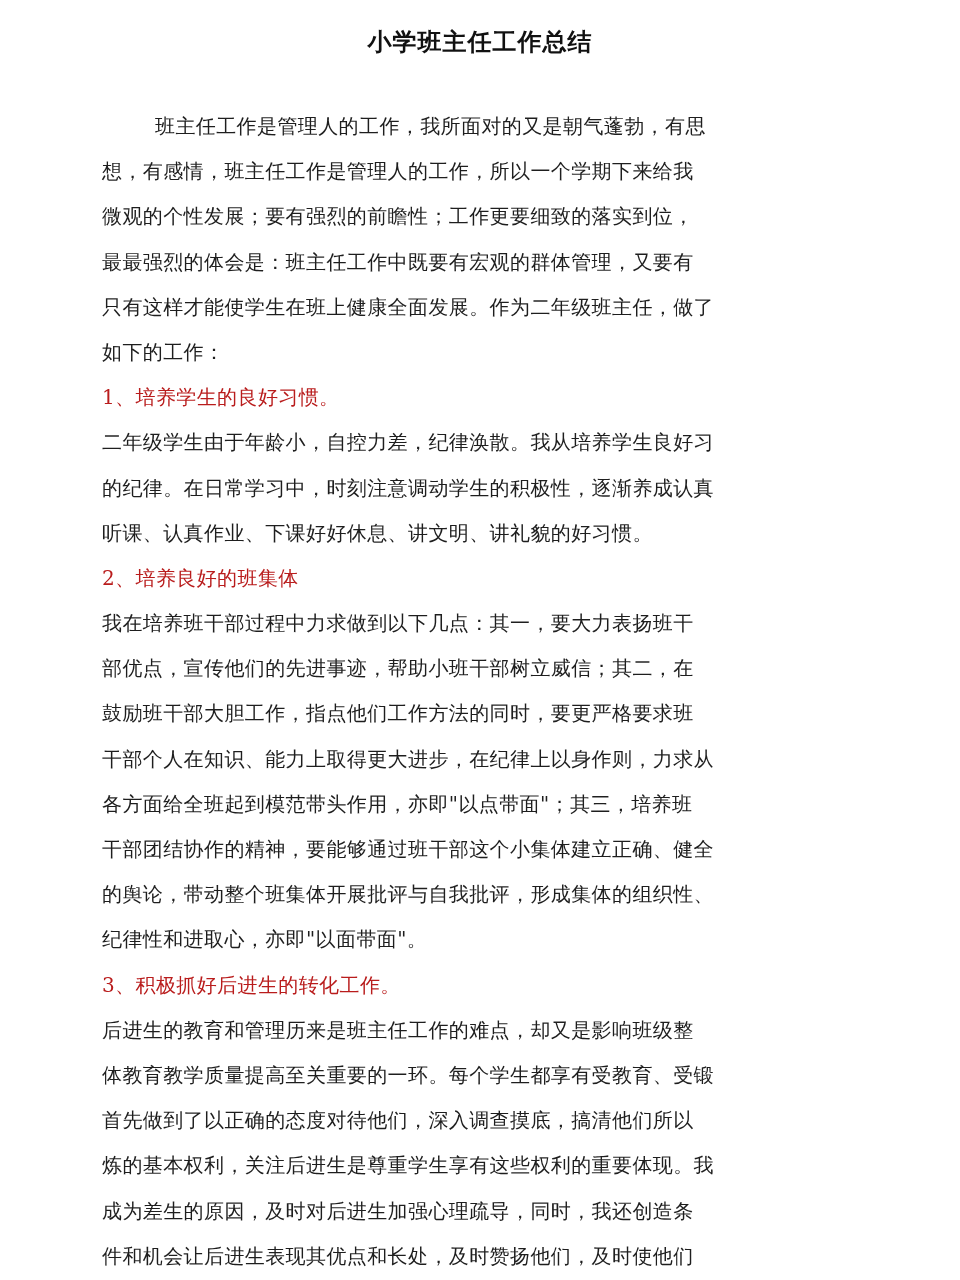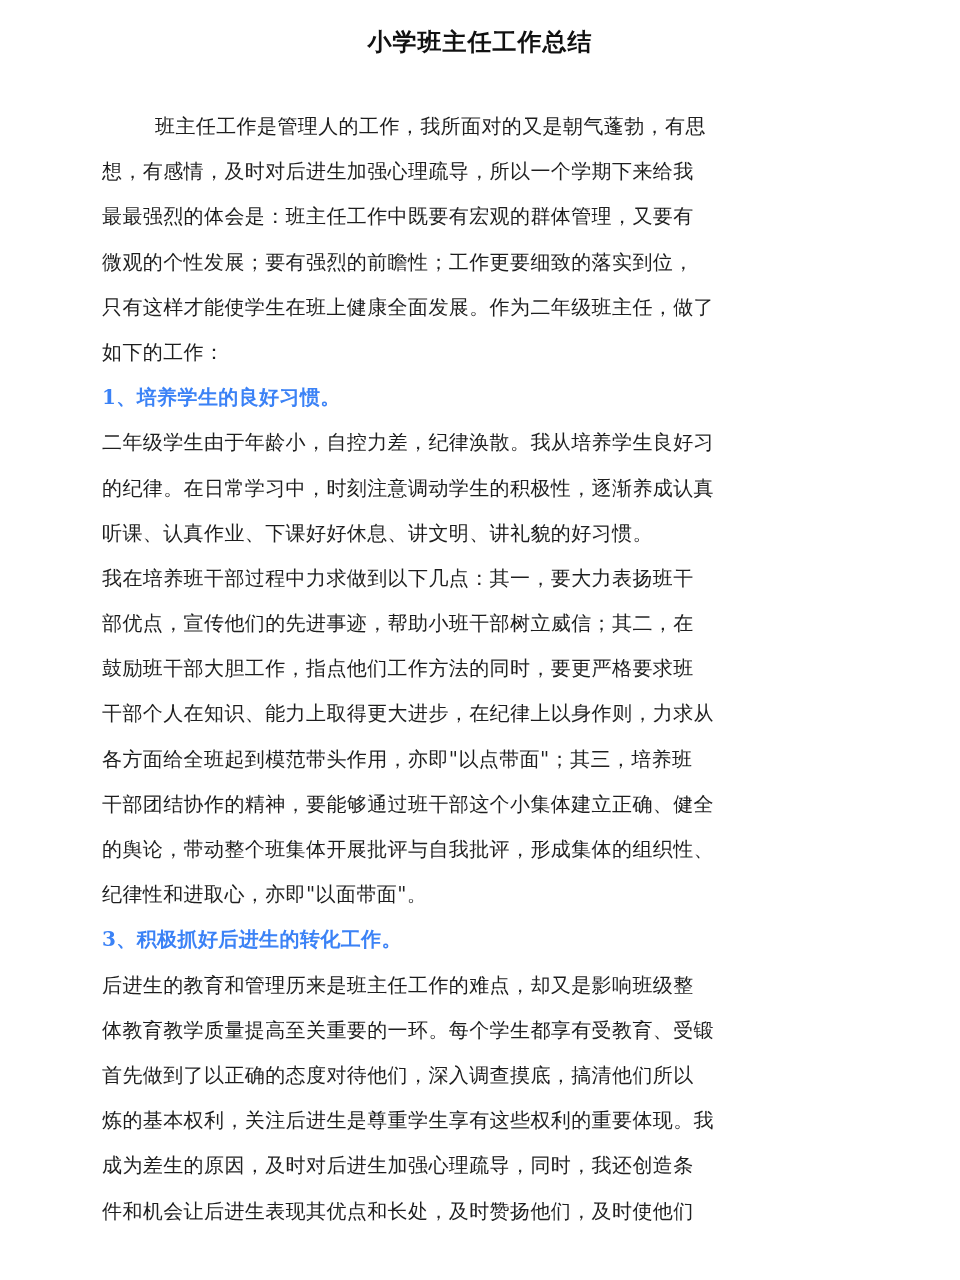--- a/index.html
+++ b/index.html
@@ -14,38 +14,39 @@
     font-family: "DejaVu Sans", "Liberation Sans", sans-serif;
     font-size: 24px; font-weight: bold; letter-spacing: 1px; color: #111;
     line-height: 32px;
   }
   .body-text { position: absolute; left: 102px; top: 104px; width: 760px; }
   .line {
     height: 45.2px; line-height: 45.2px; font-size: 20px;
     white-space: nowrap; letter-spacing: 0.4px; color: #1e1e1e;
   }
   .line.indent { padding-left: 53px; }
-  .line.heading { color: #3b82f6; font-weight: bold; }
+  .line.heading { color: #b91c1c; }
 </style>
 </head>
 <body>
 
 <div class="page">
   <div class="title">小学班主任工作总结</div>
   <div class="body-text">
     <div class="line indent">班主任工作是管理人的工作，我所面对的又是朝气蓬勃，有思</div>
-    <div class="line">想，有感情，及时对后进生加强心理疏导，所以一个学期下来给我</div>
+    <div class="line">想，有感情，班主任工作是管理人的工作，所以一个学期下来给我</div>
+    <div class="line">微观的个性发展；要有强烈的前瞻性；工作更要细致的落实到位，</div>
     <div class="line">最最强烈的体会是：班主任工作中既要有宏观的群体管理，又要有</div>
-    <div class="line">微观的个性发展；要有强烈的前瞻性；工作更要细致的落实到位，</div>
     <div class="line">只有这样才能使学生在班上健康全面发展。作为二年级班主任，做了</div>
     <div class="line">如下的工作：</div>
     <div class="line heading">1、培养学生的良好习惯。</div>
     <div class="line">二年级学生由于年龄小，自控力差，纪律涣散。我从培养学生良好习</div>
     <div class="line">的纪律。在日常学习中，时刻注意调动学生的积极性，逐渐养成认真</div>
     <div class="line">听课、认真作业、下课好好休息、讲文明、讲礼貌的好习惯。</div>
+    <div class="line heading">2、培养良好的班集体</div>
     <div class="line">我在培养班干部过程中力求做到以下几点：其一，要大力表扬班干</div>
     <div class="line">部优点，宣传他们的先进事迹，帮助小班干部树立威信；其二，在</div>
     <div class="line">鼓励班干部大胆工作，指点他们工作方法的同时，要更严格要求班</div>
     <div class="line">干部个人在知识、能力上取得更大进步，在纪律上以身作则，力求从</div>
     <div class="line">各方面给全班起到模范带头作用，亦即"以点带面"；其三，培养班</div>
     <div class="line">干部团结协作的精神，要能够通过班干部这个小集体建立正确、健全</div>
     <div class="line">的舆论，带动整个班集体开展批评与自我批评，形成集体的组织性、</div>
     <div class="line">纪律性和进取心，亦即"以面带面"。</div>
     <div class="line heading">3、积极抓好后进生的转化工作。</div>
     <div class="line">后进生的教育和管理历来是班主任工作的难点，却又是影响班级整</div>

